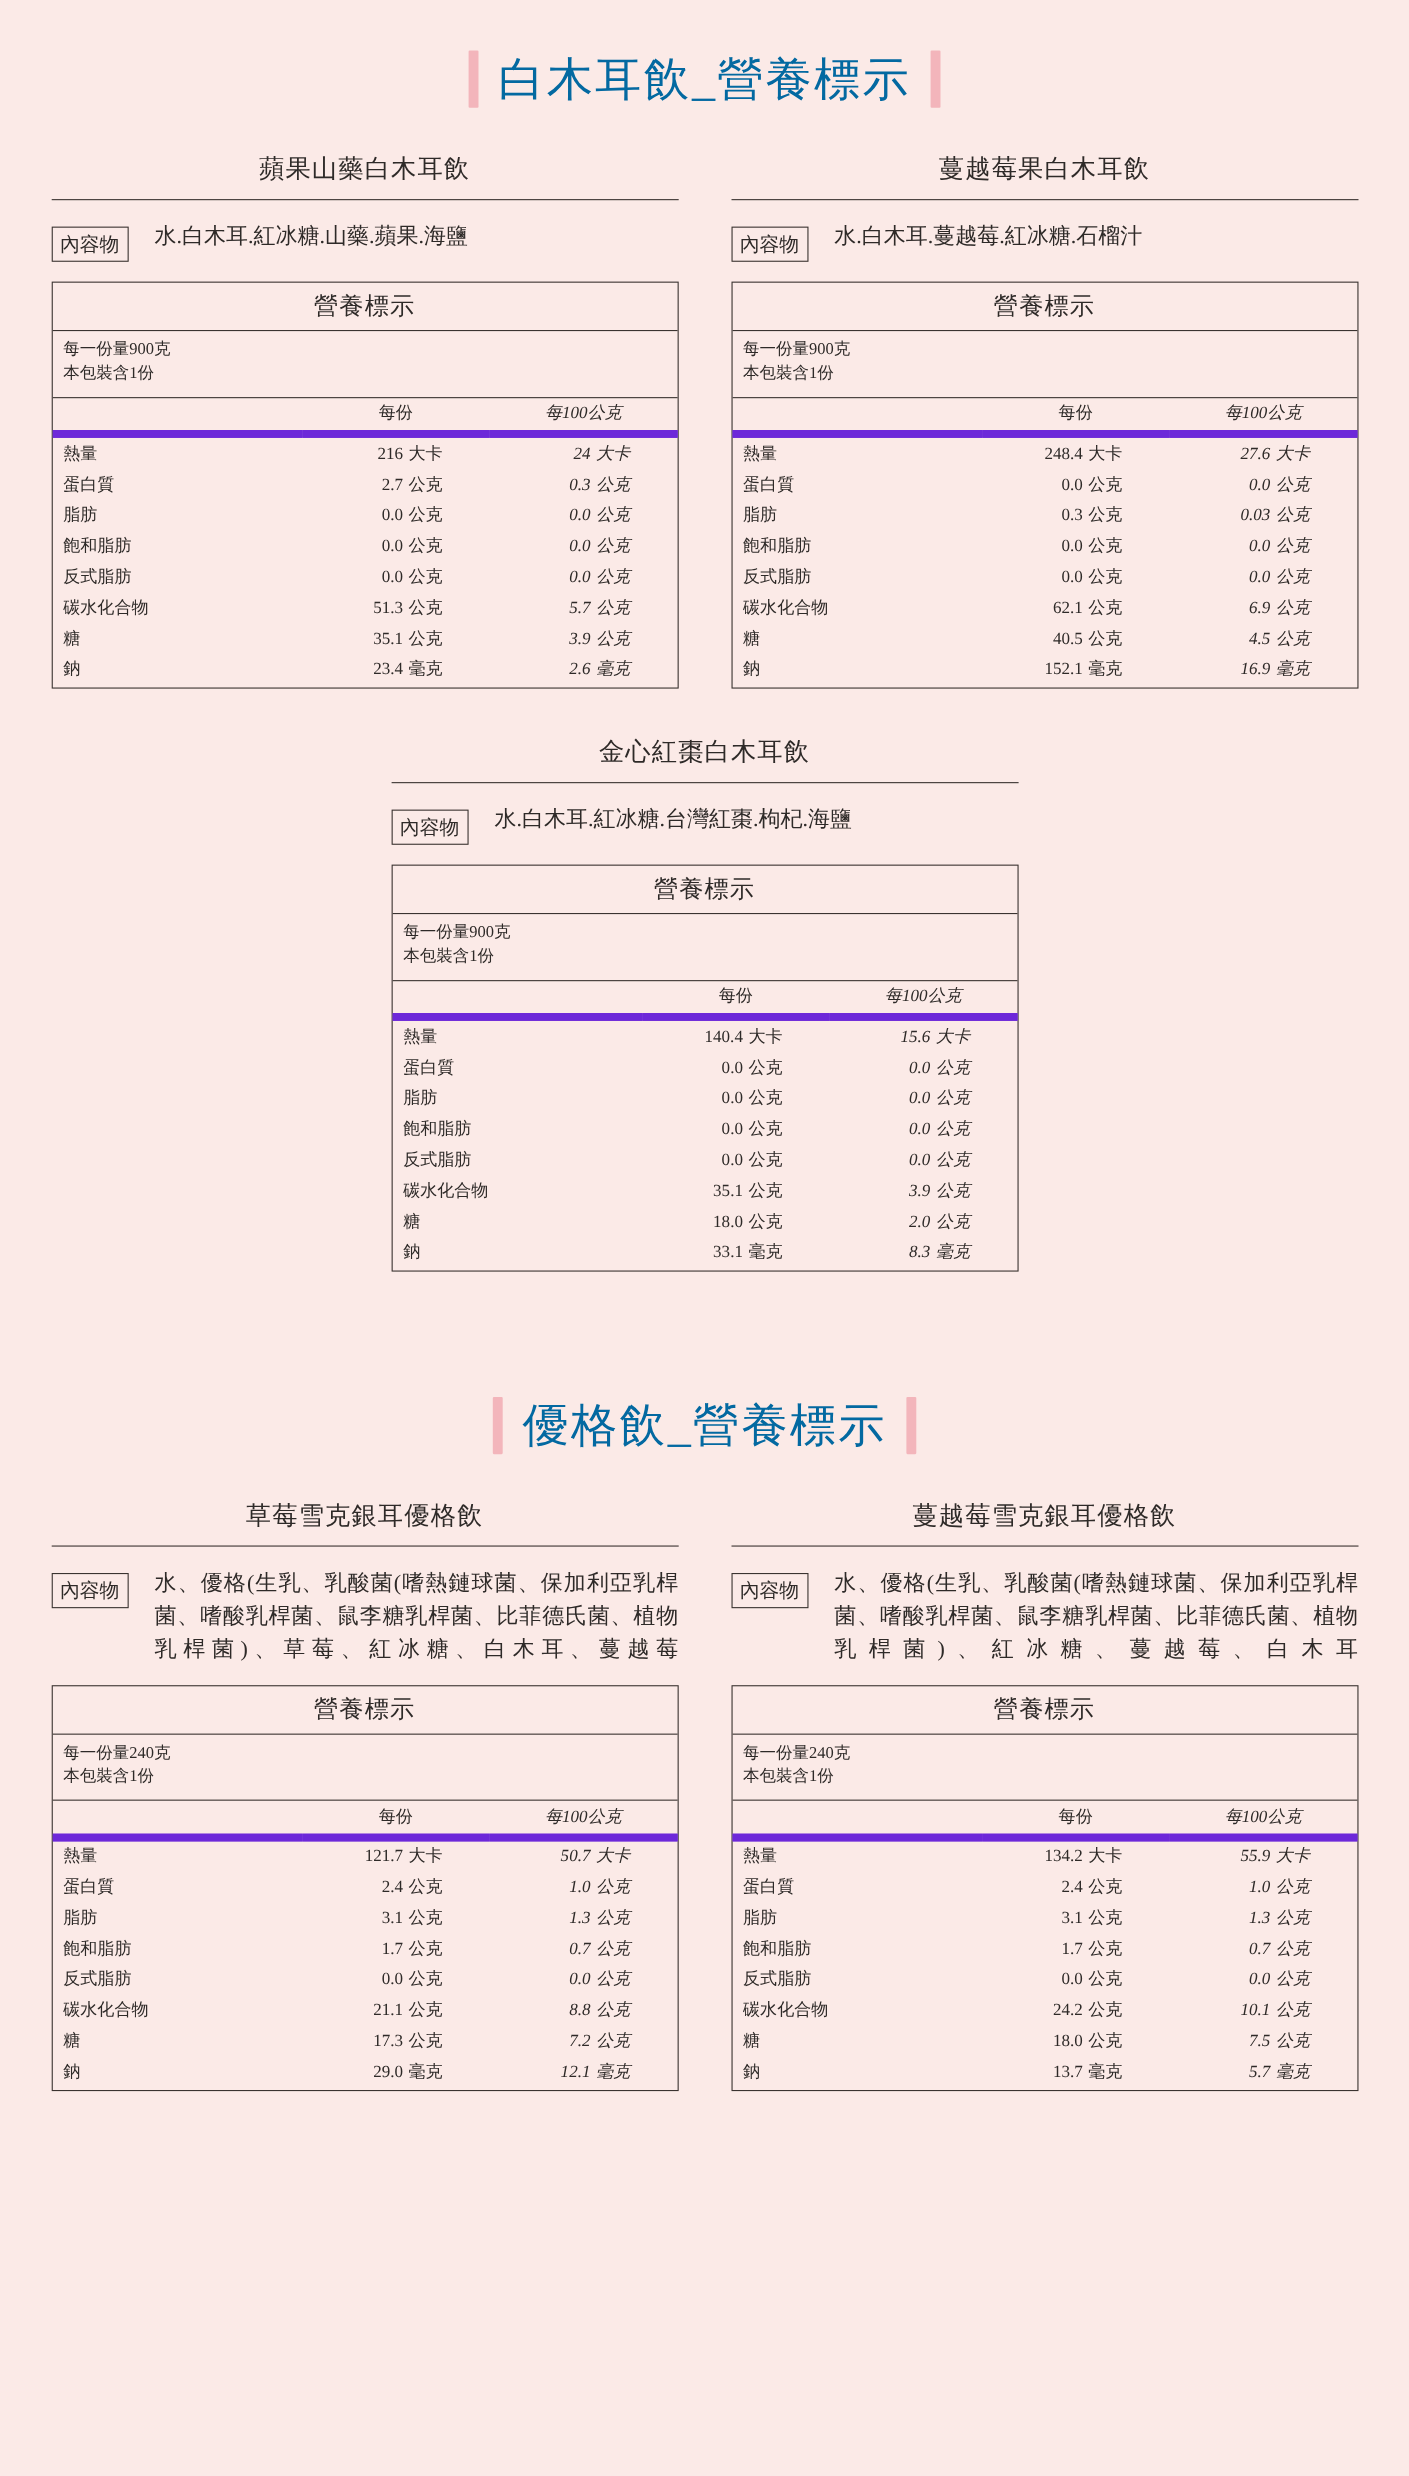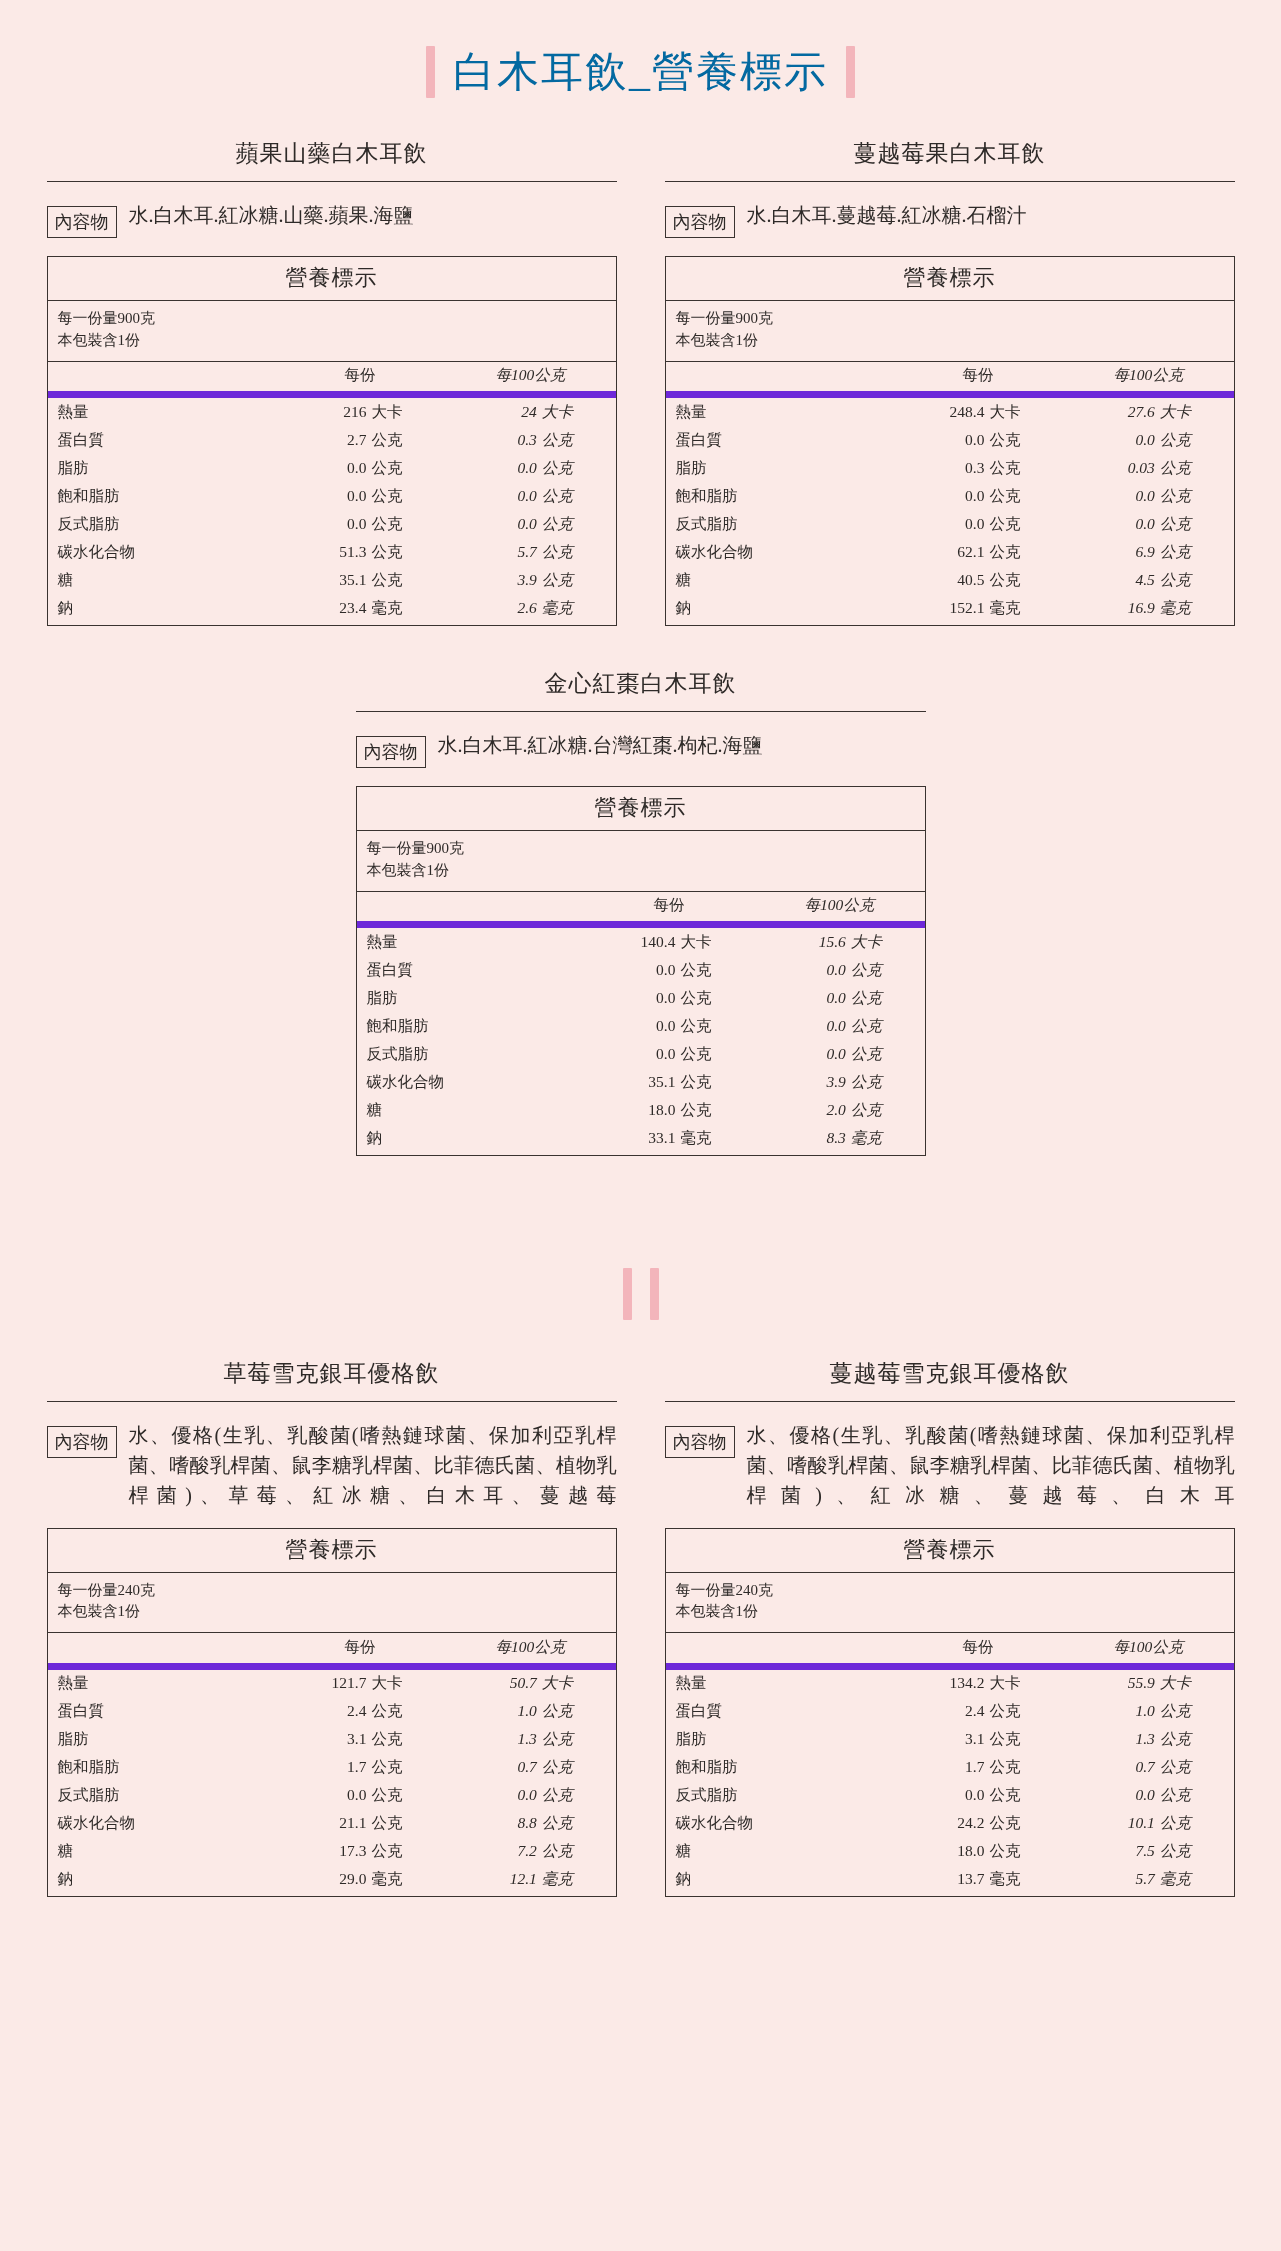--- a/index.html
+++ b/index.html
@@ -65,21 +65,21 @@
     letter-spacing: 1px;
     padding-bottom: 12px;
     border-bottom: 1px solid #3a3330;
     margin: 0 0 18px 0;
   }
 
   
   .ingredients {
     display: flex;
     align-items: flex-start;
-    gap: 12px;
+    gap: 24px;
     margin-bottom: 18px;
   }
   .ing-label {
     flex: 0 0 auto;
     border: 1px solid #3a3330;
     padding: 3px 7px;
     font-size: 18px;
     line-height: 1.35;
     white-space: nowrap;
     margin-top: 6px;
@@ -350,20 +350,21 @@
                   <td class="col-100 cell"><span class="val">8.3</span><span class="unit">毫克</span></td>
                 </tr>
               </tbody>
             </table>
           </div>
         </div>
       </div>
       <div class="gap-big"></div>
       <div class="section-title">
         <span class="bar"></span>
+        <span class="txt">優格飲_營養標示</span>
         <span class="bar"></span>
       </div>
       <div class="title-spacer-bottom"></div>
       <div class="grid">
         <div class="product">
           <div class="product-name">草莓雪克銀耳優格飲</div>
           <div class="ingredients">
             <div class="ing-label">內容物</div>
             <div class="ing-text">水、優格(生乳、乳酸菌(嗜熱鏈球菌、保加利亞乳桿菌、嗜酸乳桿菌、鼠李糖乳桿菌、比菲德氏菌、植物乳桿菌)、草莓、紅冰糖、白木耳、蔓越莓</div>
           </div>

